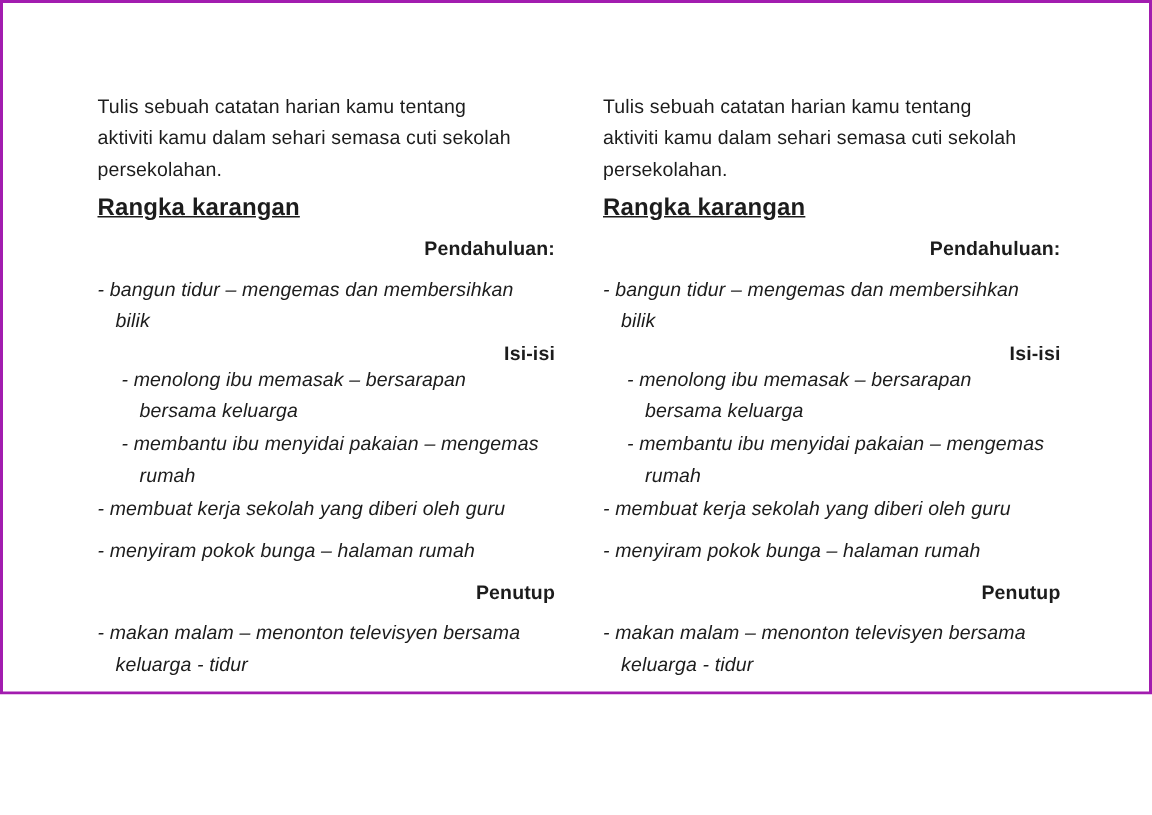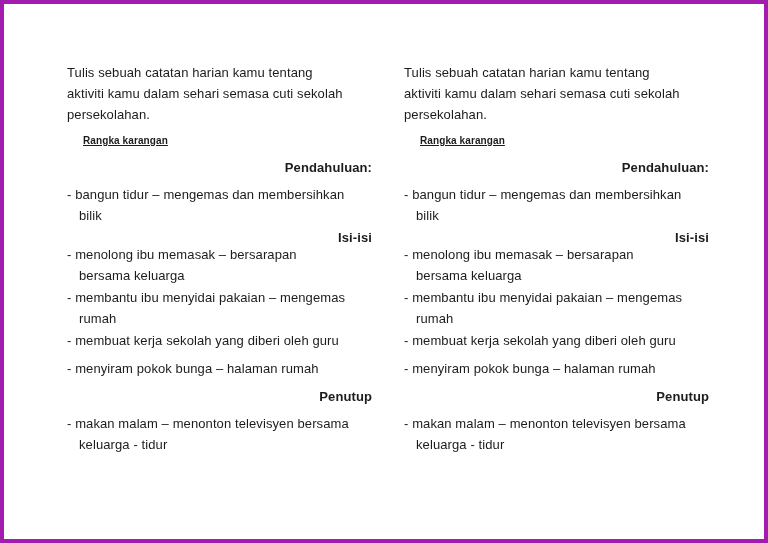--- a/index.html
+++ b/index.html
@@ -3,60 +3,60 @@
 <meta charset="utf-8">
 <style>
   * { margin: 0; padding: 0; box-sizing: border-box; }
   html, body { background: #ffffff; }
   body {
     font-family: "Liberation Sans", "DejaVu Sans", sans-serif;
     color: #1c1c1c;
   }
   .page {
     width: 768px;
-    height: 543px;
+    height: 463px;
     background: #ffffff;
-    border: 4px solid #a21caf;
+    border: 2px solid #a21caf;
     padding: 58px 30px 0 63px;
     display: flex;
     gap: 32px;
     overflow: hidden;
   }
   .column {
     flex: 0 0 305px;
     width: 305px;
   }
   .line {
     display: block;
     white-space: nowrap;
     font-size: 13px;
     line-height: 21px;
     letter-spacing: 0.1px;
   }
   .cont { padding-left: 12px; }
   .intro { margin: 0 0 5px 0; }
   .heading {
-    font-size: 10px;
+    font-size: 16px;
     line-height: 21px;
     font-weight: bold;
     text-decoration: underline;
-    margin: 0 0 6px 16px;
+    margin: 0 0 6px 0;
     letter-spacing: 0.1px;
   }
   .label {
     font-size: 13px;
     line-height: 21px;
     font-weight: bold;
     margin: 0 0 6px 0;
     letter-spacing: 0.1px;
     text-align: right;
   }
   .label.isi { margin: -6px 0 -4px 0; }
-  .item { margin: 0 0 7px 0; }
-  .item.tight { margin-bottom: 1px; }
+  .item { margin: 0 0 7px 0; font-style: italic; }
+  .item.tight { margin-bottom: 1px; margin-left: 16px; }
 </style>
 </head>
 <body>
 
 <div class="page">
 
   <section class="column">
     <p class="intro">
       <span class="line">Tulis sebuah catatan harian kamu tentang</span>
       <span class="line">aktiviti kamu dalam sehari semasa cuti sekolah</span>

